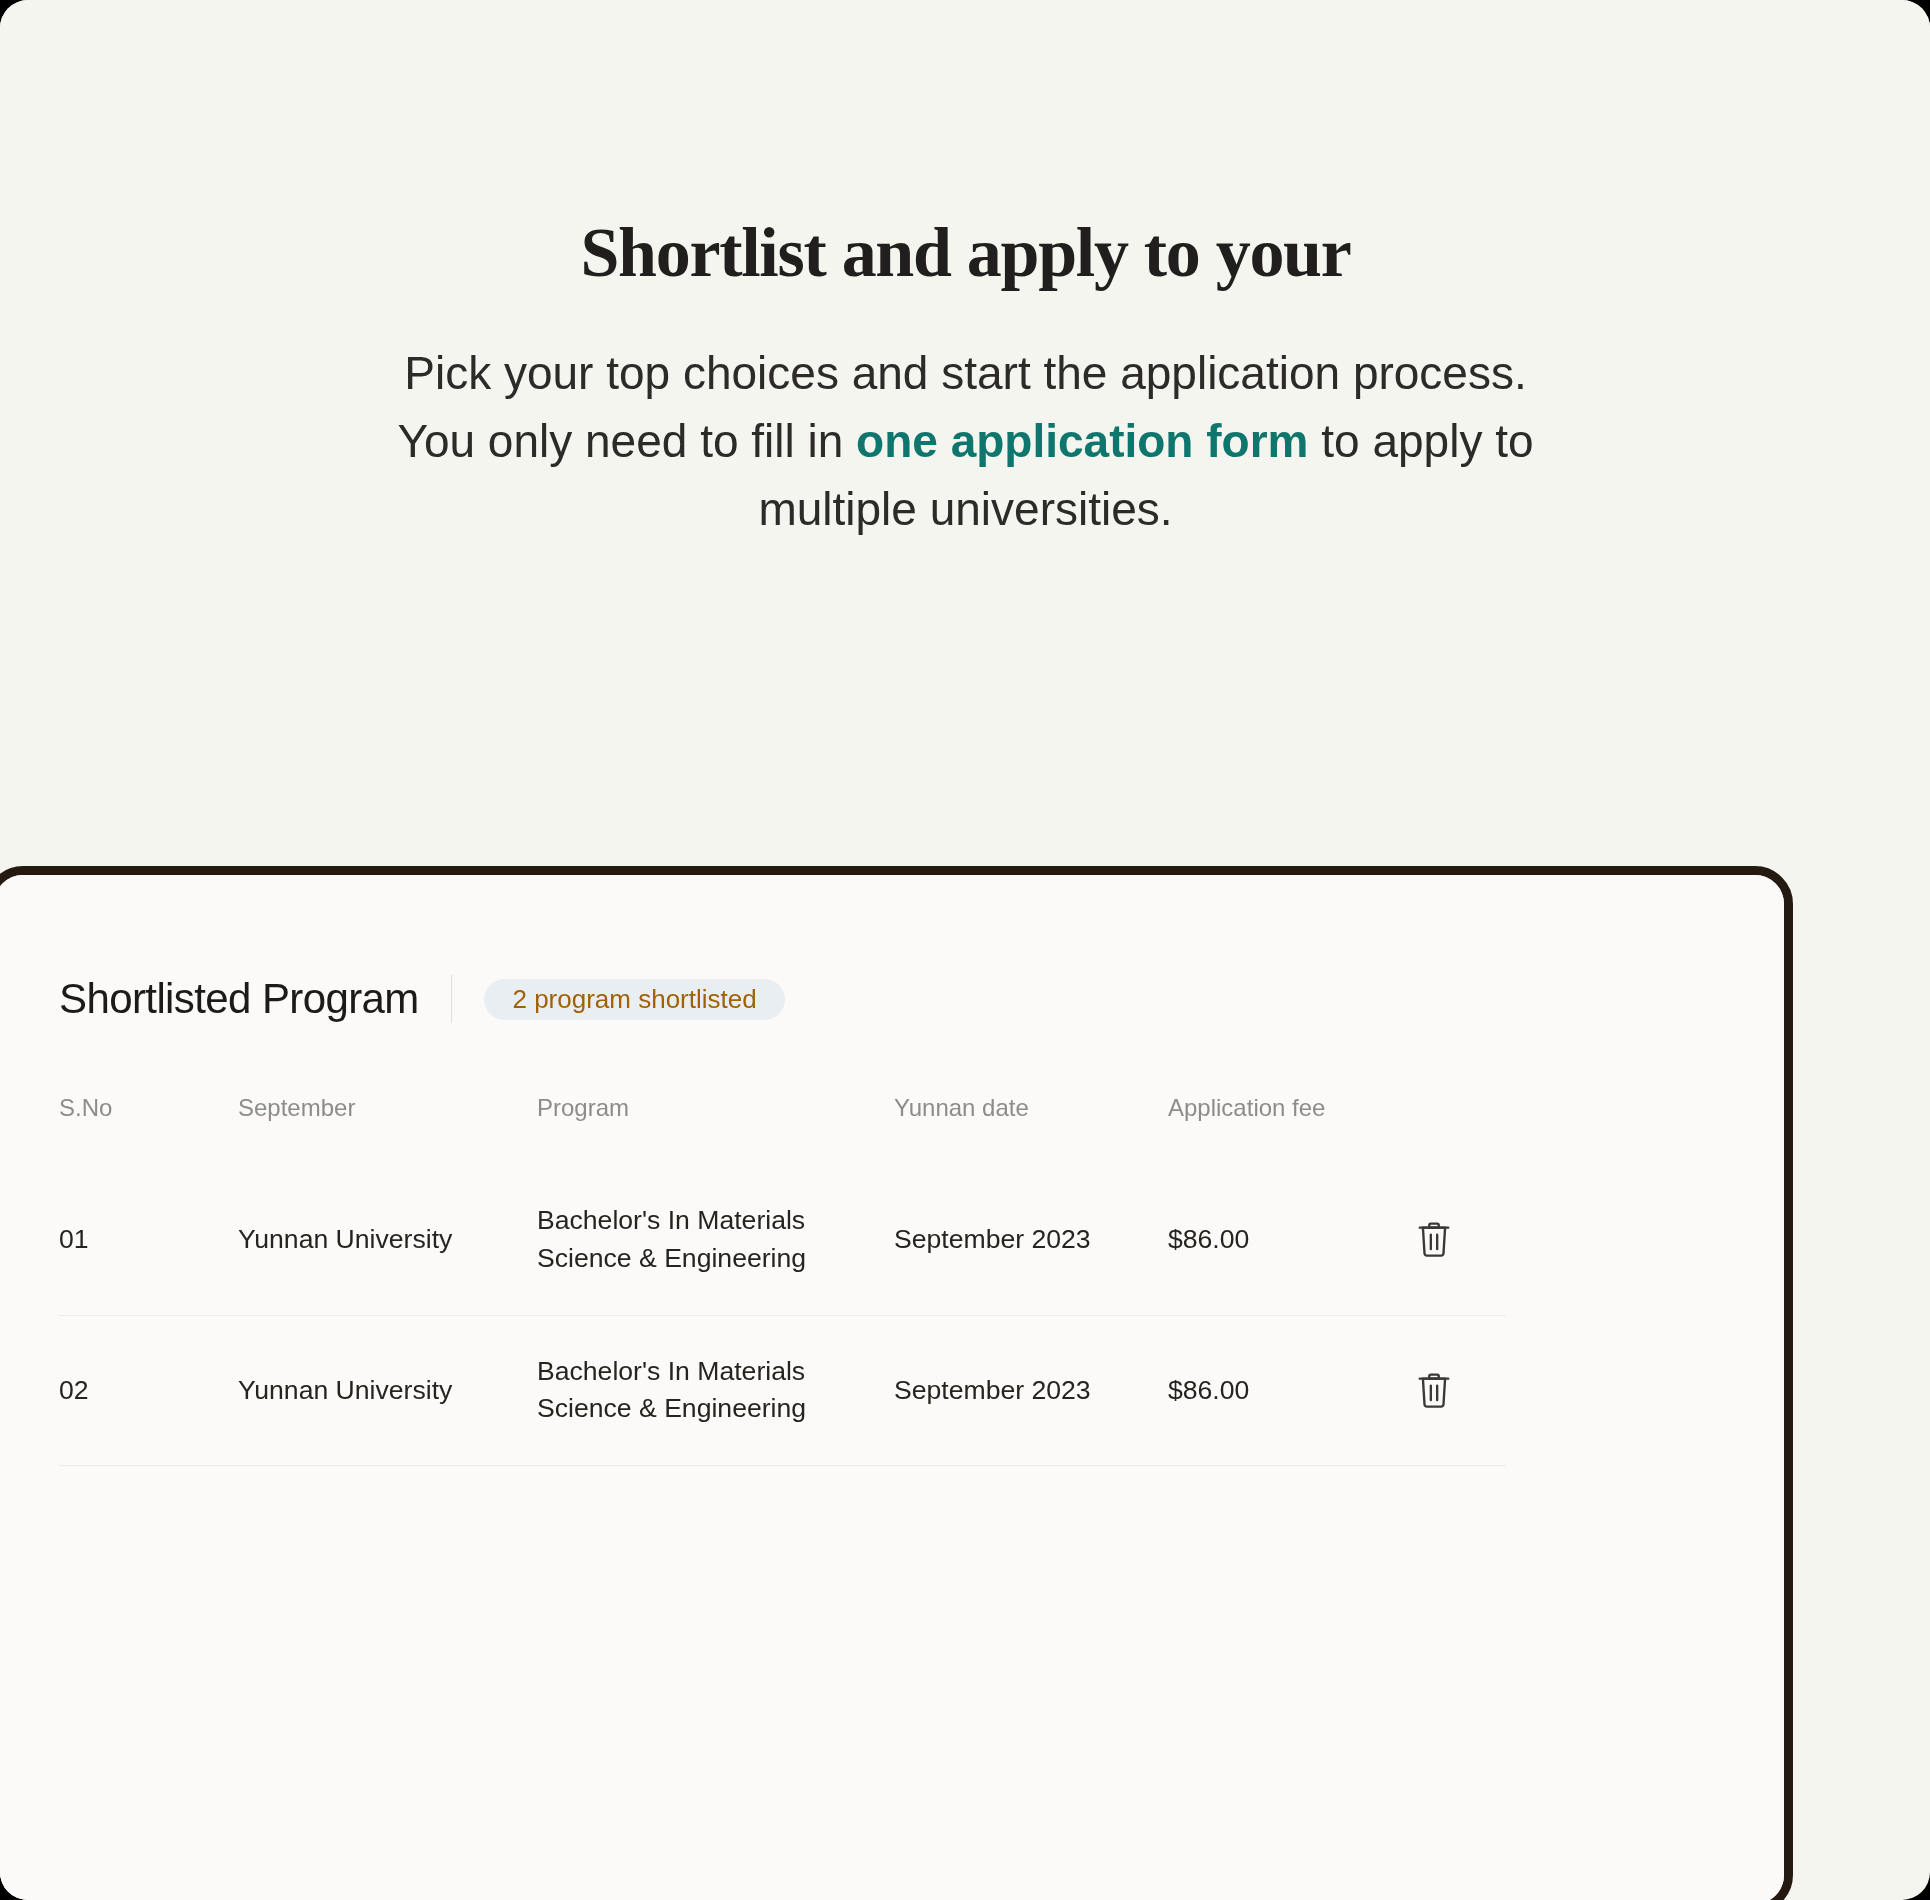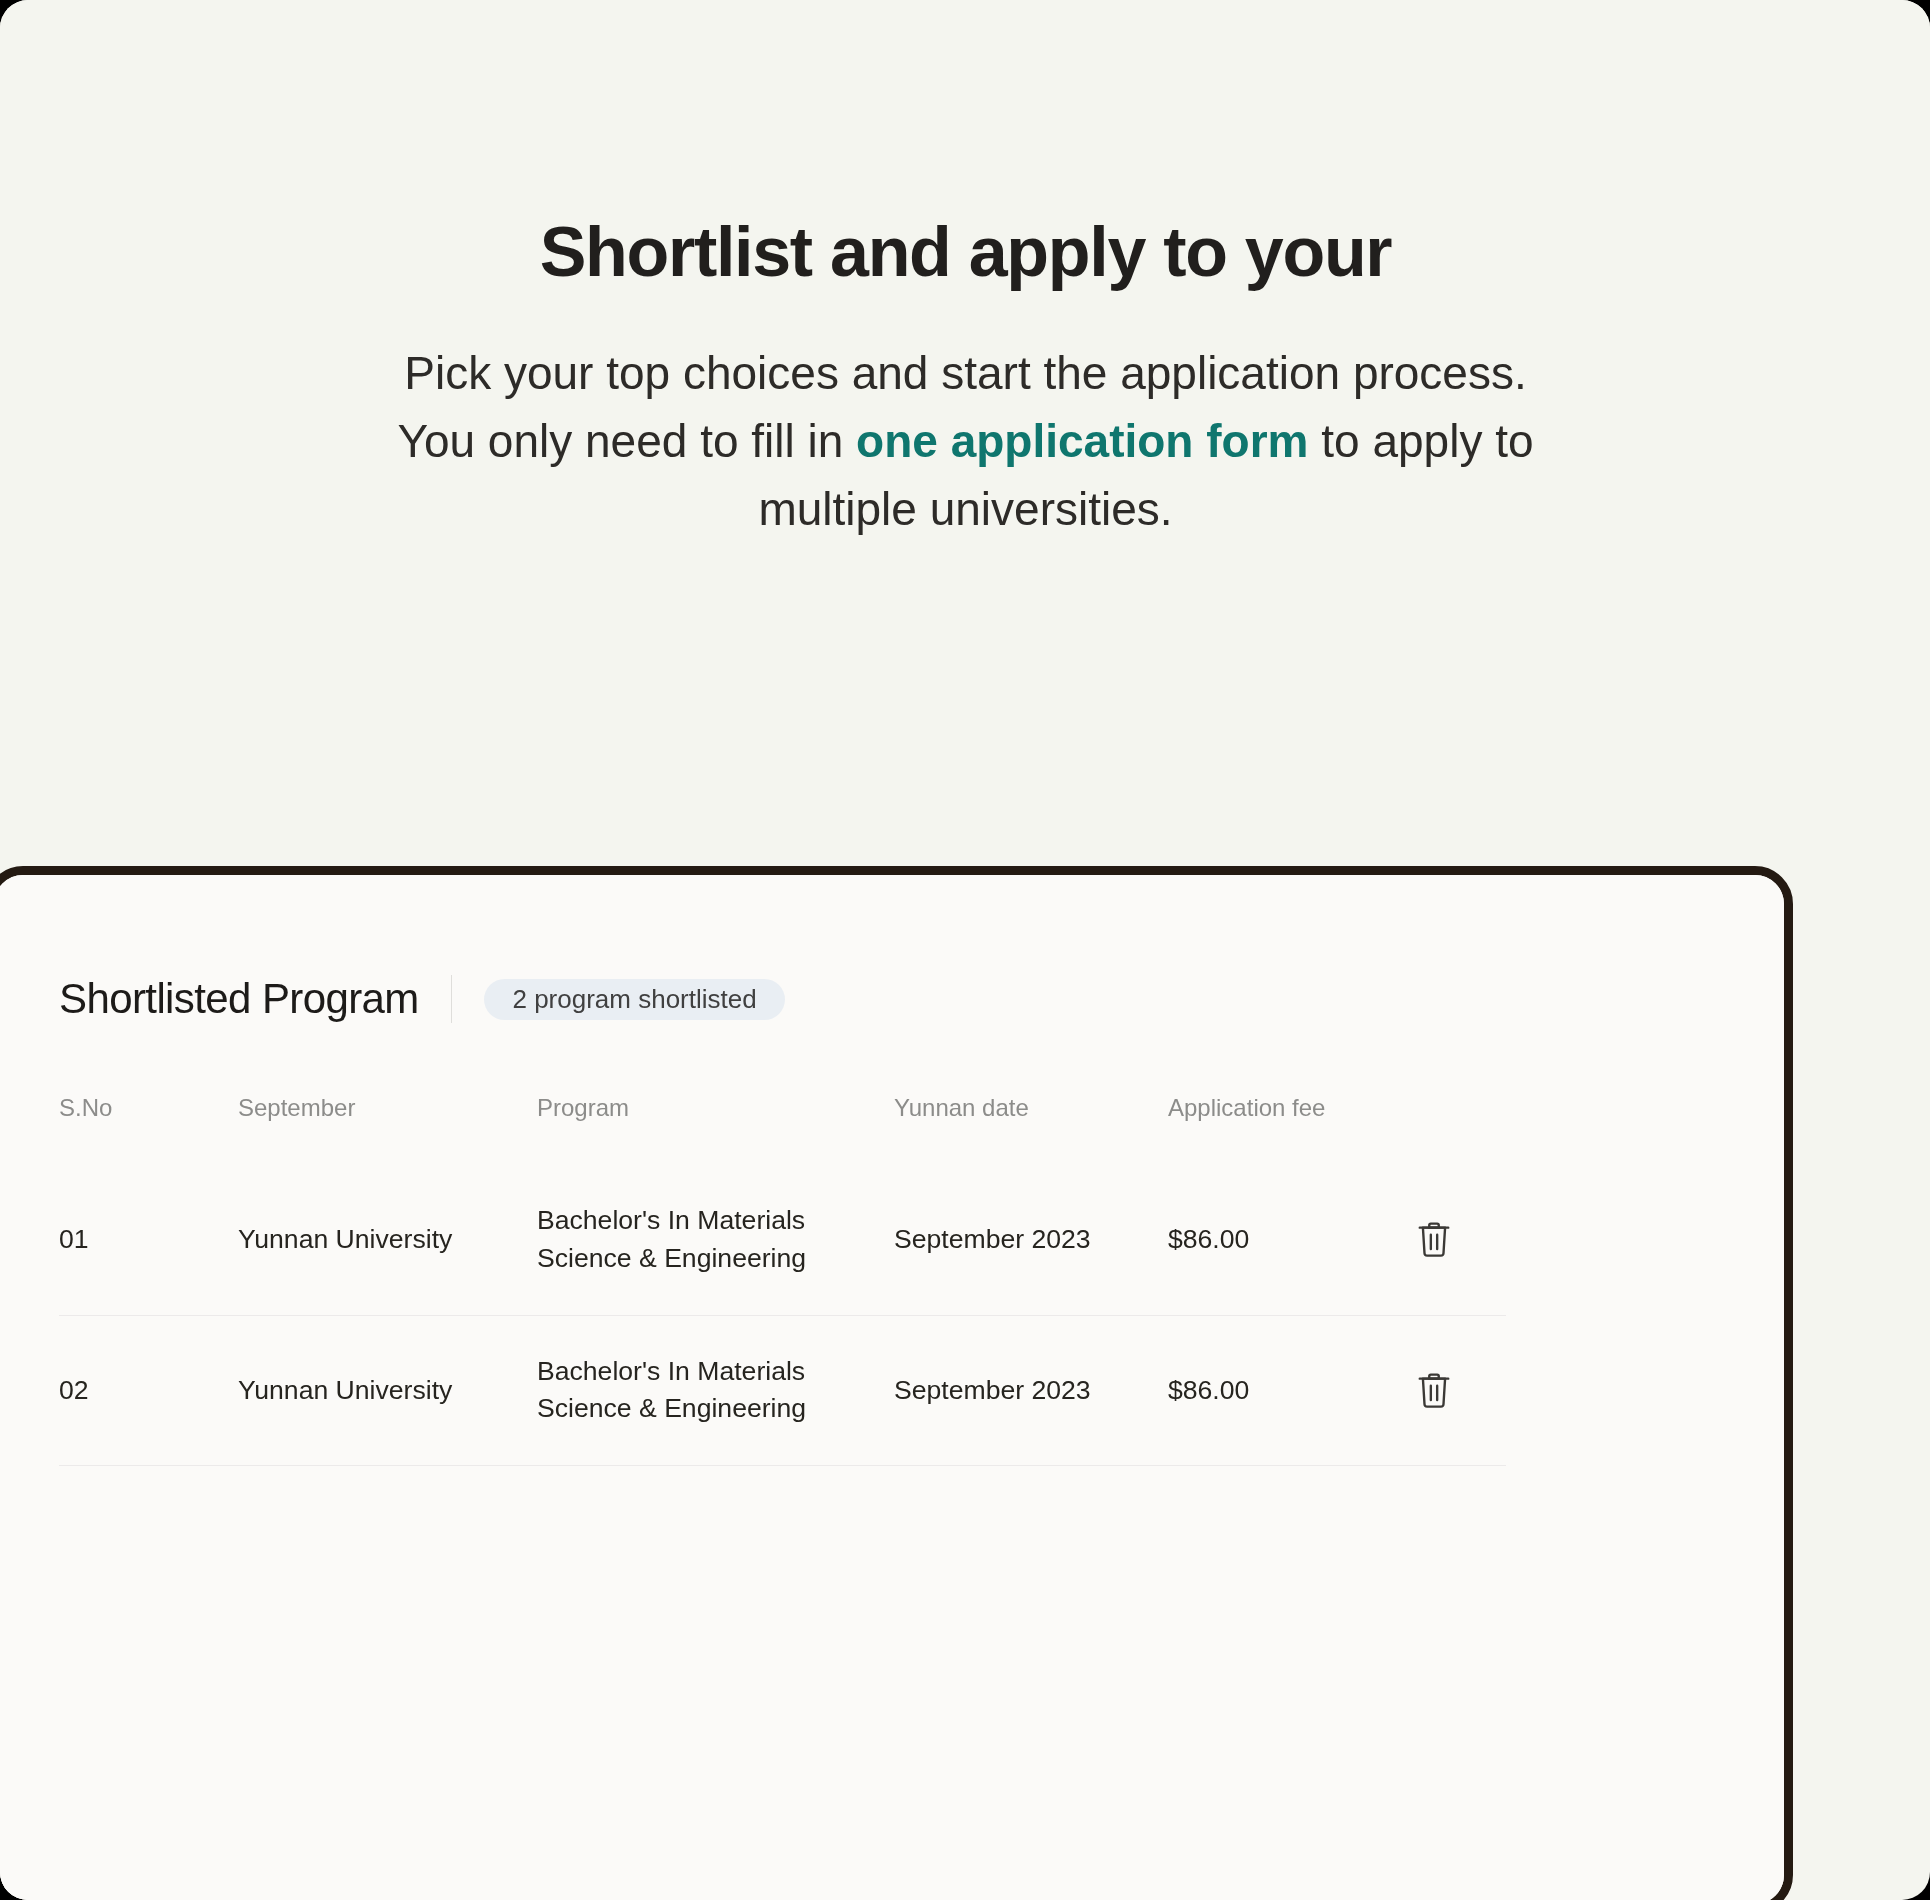--- a/index.html
+++ b/index.html
@@ -28,20 +28,21 @@
   }
   .hero-title{
     margin-top:212px;
     width:1346px;
     text-align:center;
     font-size:70px;
     line-height:1.16;
     font-weight:700;
     letter-spacing:-1.3px;
     color:#211f1d;
+    font-family:Liberation Serif, serif;
   }
   .hero-sub{
     margin-top:46px;
     width:1180px;
     text-align:center;
     font-size:46px;
     line-height:1.48;
     font-weight:400;
     color:#2d2b28;
   }
@@ -71,21 +72,21 @@
   .panel-title{
     font-size:42px; font-weight:400; color:#1d1b19;
     letter-spacing:-0.6px;
   }
   .head-divider{
     width:1.7px; height:48px; background:#dfdedb;
     margin:0 32px;
   }
   .count-pill{
     background:#e9eef3;
-    color:#404040;
+    color:#a16207;
     font-size:26px;
     padding:5px 28px;
     border-radius:33px;
     white-space:nowrap;
   }
   .tbl{
     position:absolute; left:65px; top:219px; width:1447px;
     border-collapse:collapse;
   }
   .tbl th{

